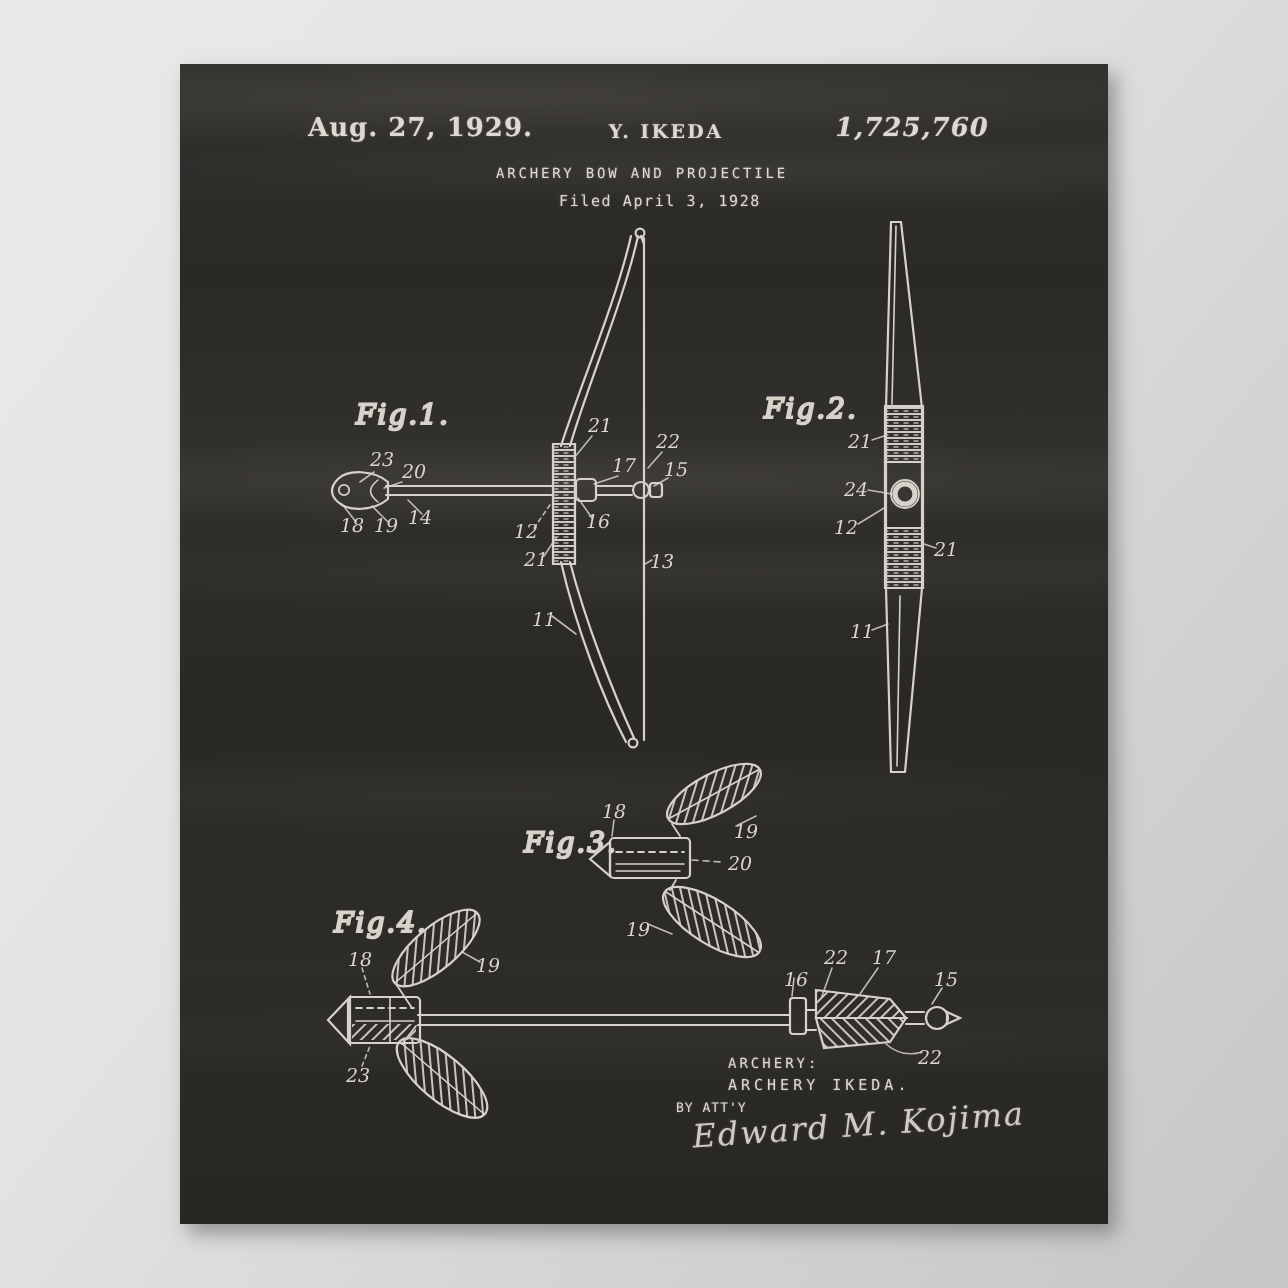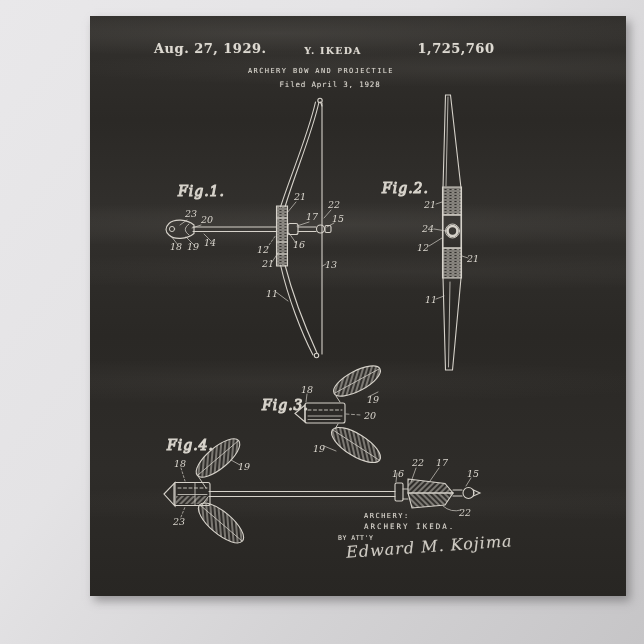--- a/index.html
+++ b/index.html
@@ -2,37 +2,37 @@
 <html><head>
 <meta charset="utf-8">
 <style>
   html,body{margin:0;padding:0;}
   body{
     width:644px;height:644px;position:relative;overflow:hidden;
     background:linear-gradient(128deg,#e9e8ea 0%,#e4e3e5 38%,#d4d3d5 68%,#c6c5c7 100%);
     font-family:"DejaVu Serif","Liberation Serif",serif;
   }
   .poster{
-    position:absolute;left:90px;top:16px;width:536px;height:580px;
+    position:absolute;left:90px;top:32px;width:464px;height:580px;
     background-color:#2c2a27;
     background-image:
       radial-gradient(130% 6% at 35% 3%, rgba(205,200,192,.10), transparent 65%),
       radial-gradient(120% 5% at 70% 9%, rgba(205,200,192,.07), transparent 65%),
       radial-gradient(150% 6% at 45% 36%, rgba(205,200,192,.09), transparent 65%),
       radial-gradient(150% 5% at 60% 44%, rgba(205,200,192,.05), transparent 65%),
       radial-gradient(130% 6% at 30% 63%, rgba(205,200,192,.05), transparent 65%),
       radial-gradient(140% 5% at 55% 84%, rgba(205,200,192,.04), transparent 65%),
       linear-gradient(180deg,#33312e 0%,#2b2926 18%,#32302d 34%,#2a2825 55%,#2e2c29 78%,#282623 100%);
     box-shadow:4px 5px 9px rgba(95,93,95,.55);
   }
   .chalk{color:#ddd9d1;text-shadow:0 0 1px rgba(240,238,230,.35);}
   .hdr{position:absolute;white-space:nowrap;}
   .hdr-date{left:64px;top:25px;width:112px;text-align:center;font-size:13px;font-weight:bold;letter-spacing:.5px;}
   .hdr-name{left:212px;top:29px;width:62px;text-align:center;font-size:9.5px;letter-spacing:1.2px;font-weight:bold;}
-  .hdr-num{left:322px;top:25px;width:88px;text-align:center;font-size:13px;font-weight:bold;letter-spacing:.5px;}
+  .hdr-num{left:322px;top:25px;width:88px;text-align:center;font-size:13px;font-weight:bold;letter-spacing:.5px;font-style:italic;}
   .hdr-title{left:158px;top:51px;width:162px;font-size:7px;letter-spacing:1.4px;font-family:"DejaVu Sans Mono","Liberation Mono",monospace;}
   .hdr-filed{left:178px;top:64px;width:124px;text-align:center;font-size:7.5px;letter-spacing:.8px;font-family:"DejaVu Sans Mono","Liberation Mono",monospace;}
   .ftr{position:absolute;white-space:nowrap;font-family:"DejaVu Sans Mono","Liberation Mono",monospace;}
   .ftr-inv{left:274px;top:496px;font-size:7px;letter-spacing:1.5px;}
   .ftr-invname{left:274px;top:506px;font-size:7.5px;letter-spacing:2px;}
   .ftr-by{left:248px;top:518px;font-size:6.5px;letter-spacing:.5px;}
   .ftr-sig{left:256px;top:521px;font-size:16px;font-style:italic;font-family:"DejaVu Serif",serif;
     transform:rotate(-4deg);letter-spacing:1px;opacity:.92;}
   svg.draw{position:absolute;left:0;top:0;}
   svg.draw path,svg.draw line,svg.draw rect,svg.draw circle,svg.draw ellipse,svg.draw polygon{vector-effect:non-scaling-stroke;}

